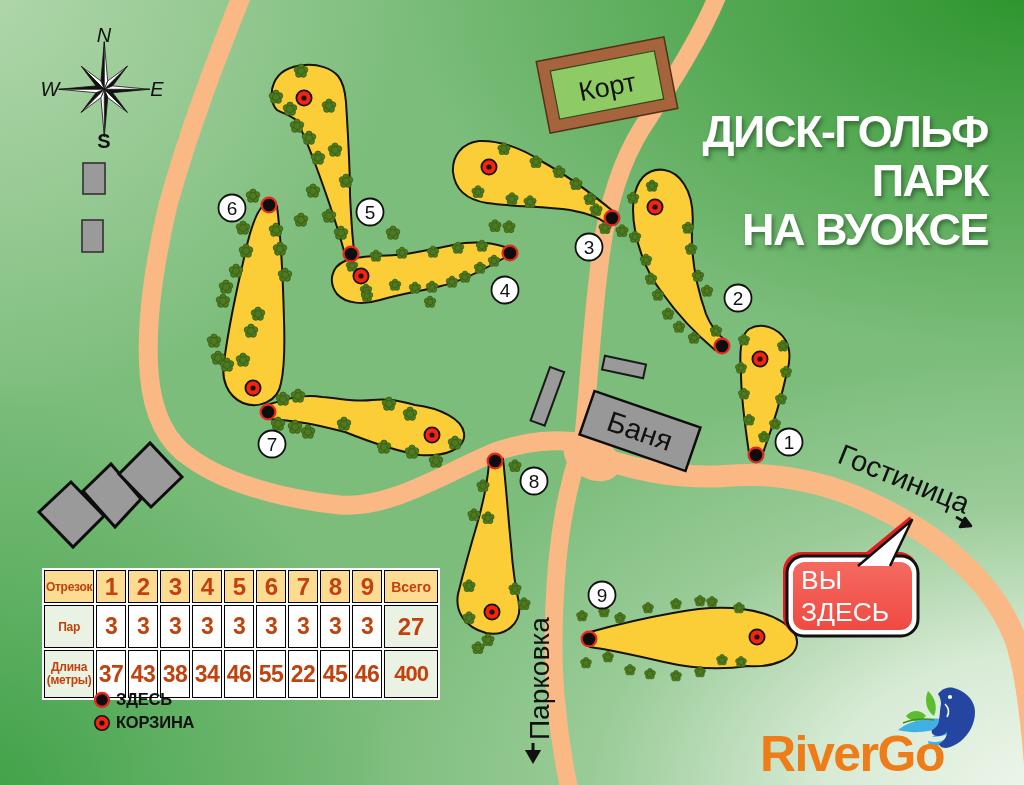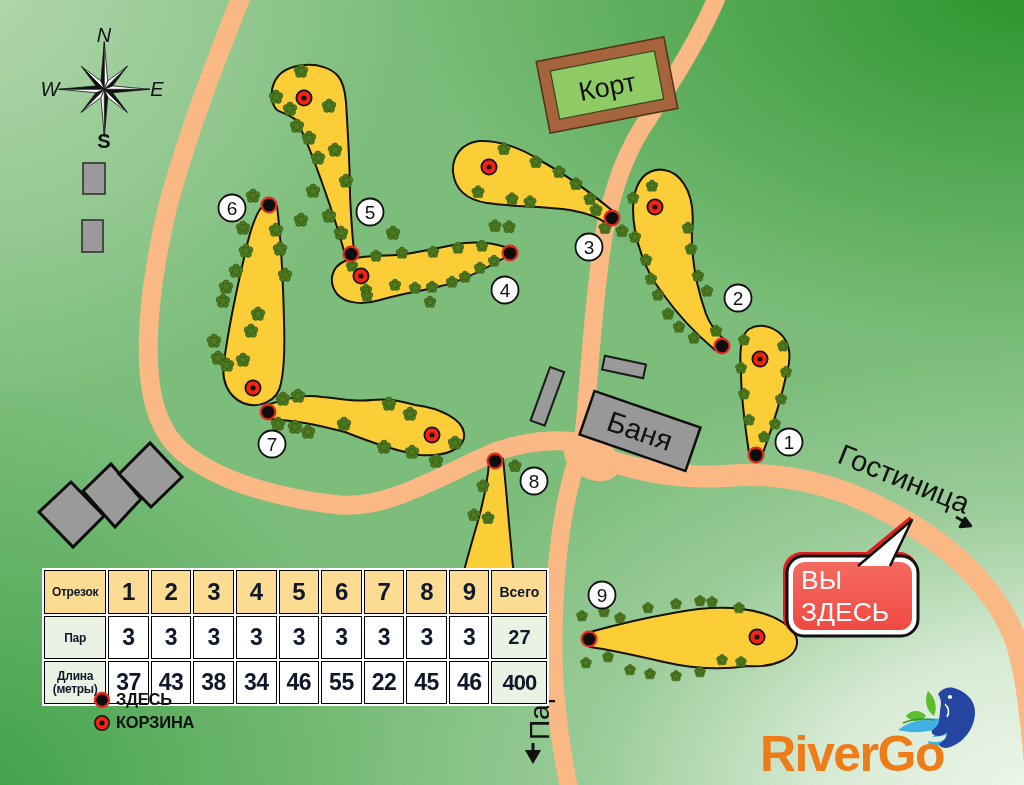--- a/index.html
+++ b/index.html
@@ -13,31 +13,31 @@
     #7cbd7b;
 }
 #mapsvg{position:absolute;left:0;top:0}
 .t{font-family:"Liberation Sans",sans-serif}
 
 #title{position:absolute;right:36px;top:107px;text-align:right;color:#fff;
   font-weight:bold;font-size:45px;line-height:49px;letter-spacing:-1.5px;
   text-shadow:2px 3px 4px rgba(30,60,30,0.55);}
 
 #tbl{position:absolute;left:42px;top:568px;background:#fff;border-collapse:separate;border-spacing:2px;}
-#tbl td{border:1px solid #000;text-align:center;vertical-align:middle;padding:7px;font-weight:bold;color:#0f172a;box-sizing:border-box}
+#tbl td{border:1px solid #000;text-align:center;vertical-align:middle;padding:1px;font-weight:bold;color:#c2410c;box-sizing:border-box}
 #tbl .hd{background:#fcdc92;}
 #tbl tr.r1 .n{font-size:24px}
 #tbl .lg{background:#eaf3e3;}
 #tbl .w{background:#fff;}
 #tbl .lbl{font-size:12px;width:48px;letter-spacing:-0.3px}
 #tbl .n{font-size:23px;width:30px;letter-spacing:-0.5px}
 #tbl .tot{font-size:14px;width:54px}
 #tbl tr.r1 td{height:33px}
 #tbl tr.r2 td{height:43px}
-#tbl tr.r3 td{height:34px}
+#tbl tr.r3 td{height:48px}
 
 #legend{position:absolute;left:92px;top:688px;font-weight:bold;font-size:16.5px;color:#111;letter-spacing:-0.2px}
 #legend .row{display:flex;align-items:center;height:23px}
 #legend svg{margin-right:4px}
 </style>
 </head>
 <body>
 
 <div id="page">
 <svg id="mapsvg" width="1024" height="785" viewBox="0 0 1024 785">
@@ -374,20 +374,21 @@
 <circle cx="950" cy="697" r="2.1" fill="#fff"></circle>
 <path d="M945,704 Q951,710 947,717" fill="none" stroke="#fff" stroke-width="1.6"></path>
 <path d="M928,691 C935,697 938,707 934,716 C926,711 924,699 928,691 Z" fill="#5cbe2f"></path>
 <path d="M906,716 C912,709 921,710 926,716 C920,723 910,722 906,716 Z" fill="#5cbe2f"></path>
 <path d="M903,723 C913,719 924,718 934,720" fill="none" stroke="#3e8f1e" stroke-width="1.5"></path>
 </g>
 
 <text x="760" y="771" font-size="50" font-weight="bold" fill="#ee7d19" class="t" letter-spacing="-1.5">RiverGo</text>
 </svg>
 
+<div id="title">ДИСК-ГОЛЬФ<br>ПАРК<br>НА ВУОКСЕ</div>
 
 <table id="tbl">
 <tbody>
         <tr class="r1">
 <td class="hd lbl">Отрезок</td>
 <td class="hd n">1</td>
           <td class="hd n">2</td>
           <td class="hd n">3</td>
           <td class="hd n">4</td>
 <td class="hd n">5</td>
@@ -401,21 +402,21 @@
 <td class="lg lbl">Пар</td>
 <td class="w n">3</td>
           <td class="w n">3</td>
           <td class="w n">3</td>
           <td class="w n">3</td>
 <td class="w n">3</td>
           <td class="w n">3</td>
           <td class="w n">3</td>
           <td class="w n">3</td>
 <td class="w n">3</td>
-          <td class="lg tot" style="font-size:20px">27</td>
+          <td class="lg tot" style="font-size:24px">27</td>
 </tr>
 <tr class="r3">
 <td class="lg lbl" style="font-size:12px;line-height:13px">Длина<br>(метры)</td>
 <td class="w n">37</td>
           <td class="w n">43</td>
           <td class="w n">38</td>
           <td class="w n">34</td>
 <td class="w n">46</td>
           <td class="w n">55</td>
           <td class="w n">22</td>

